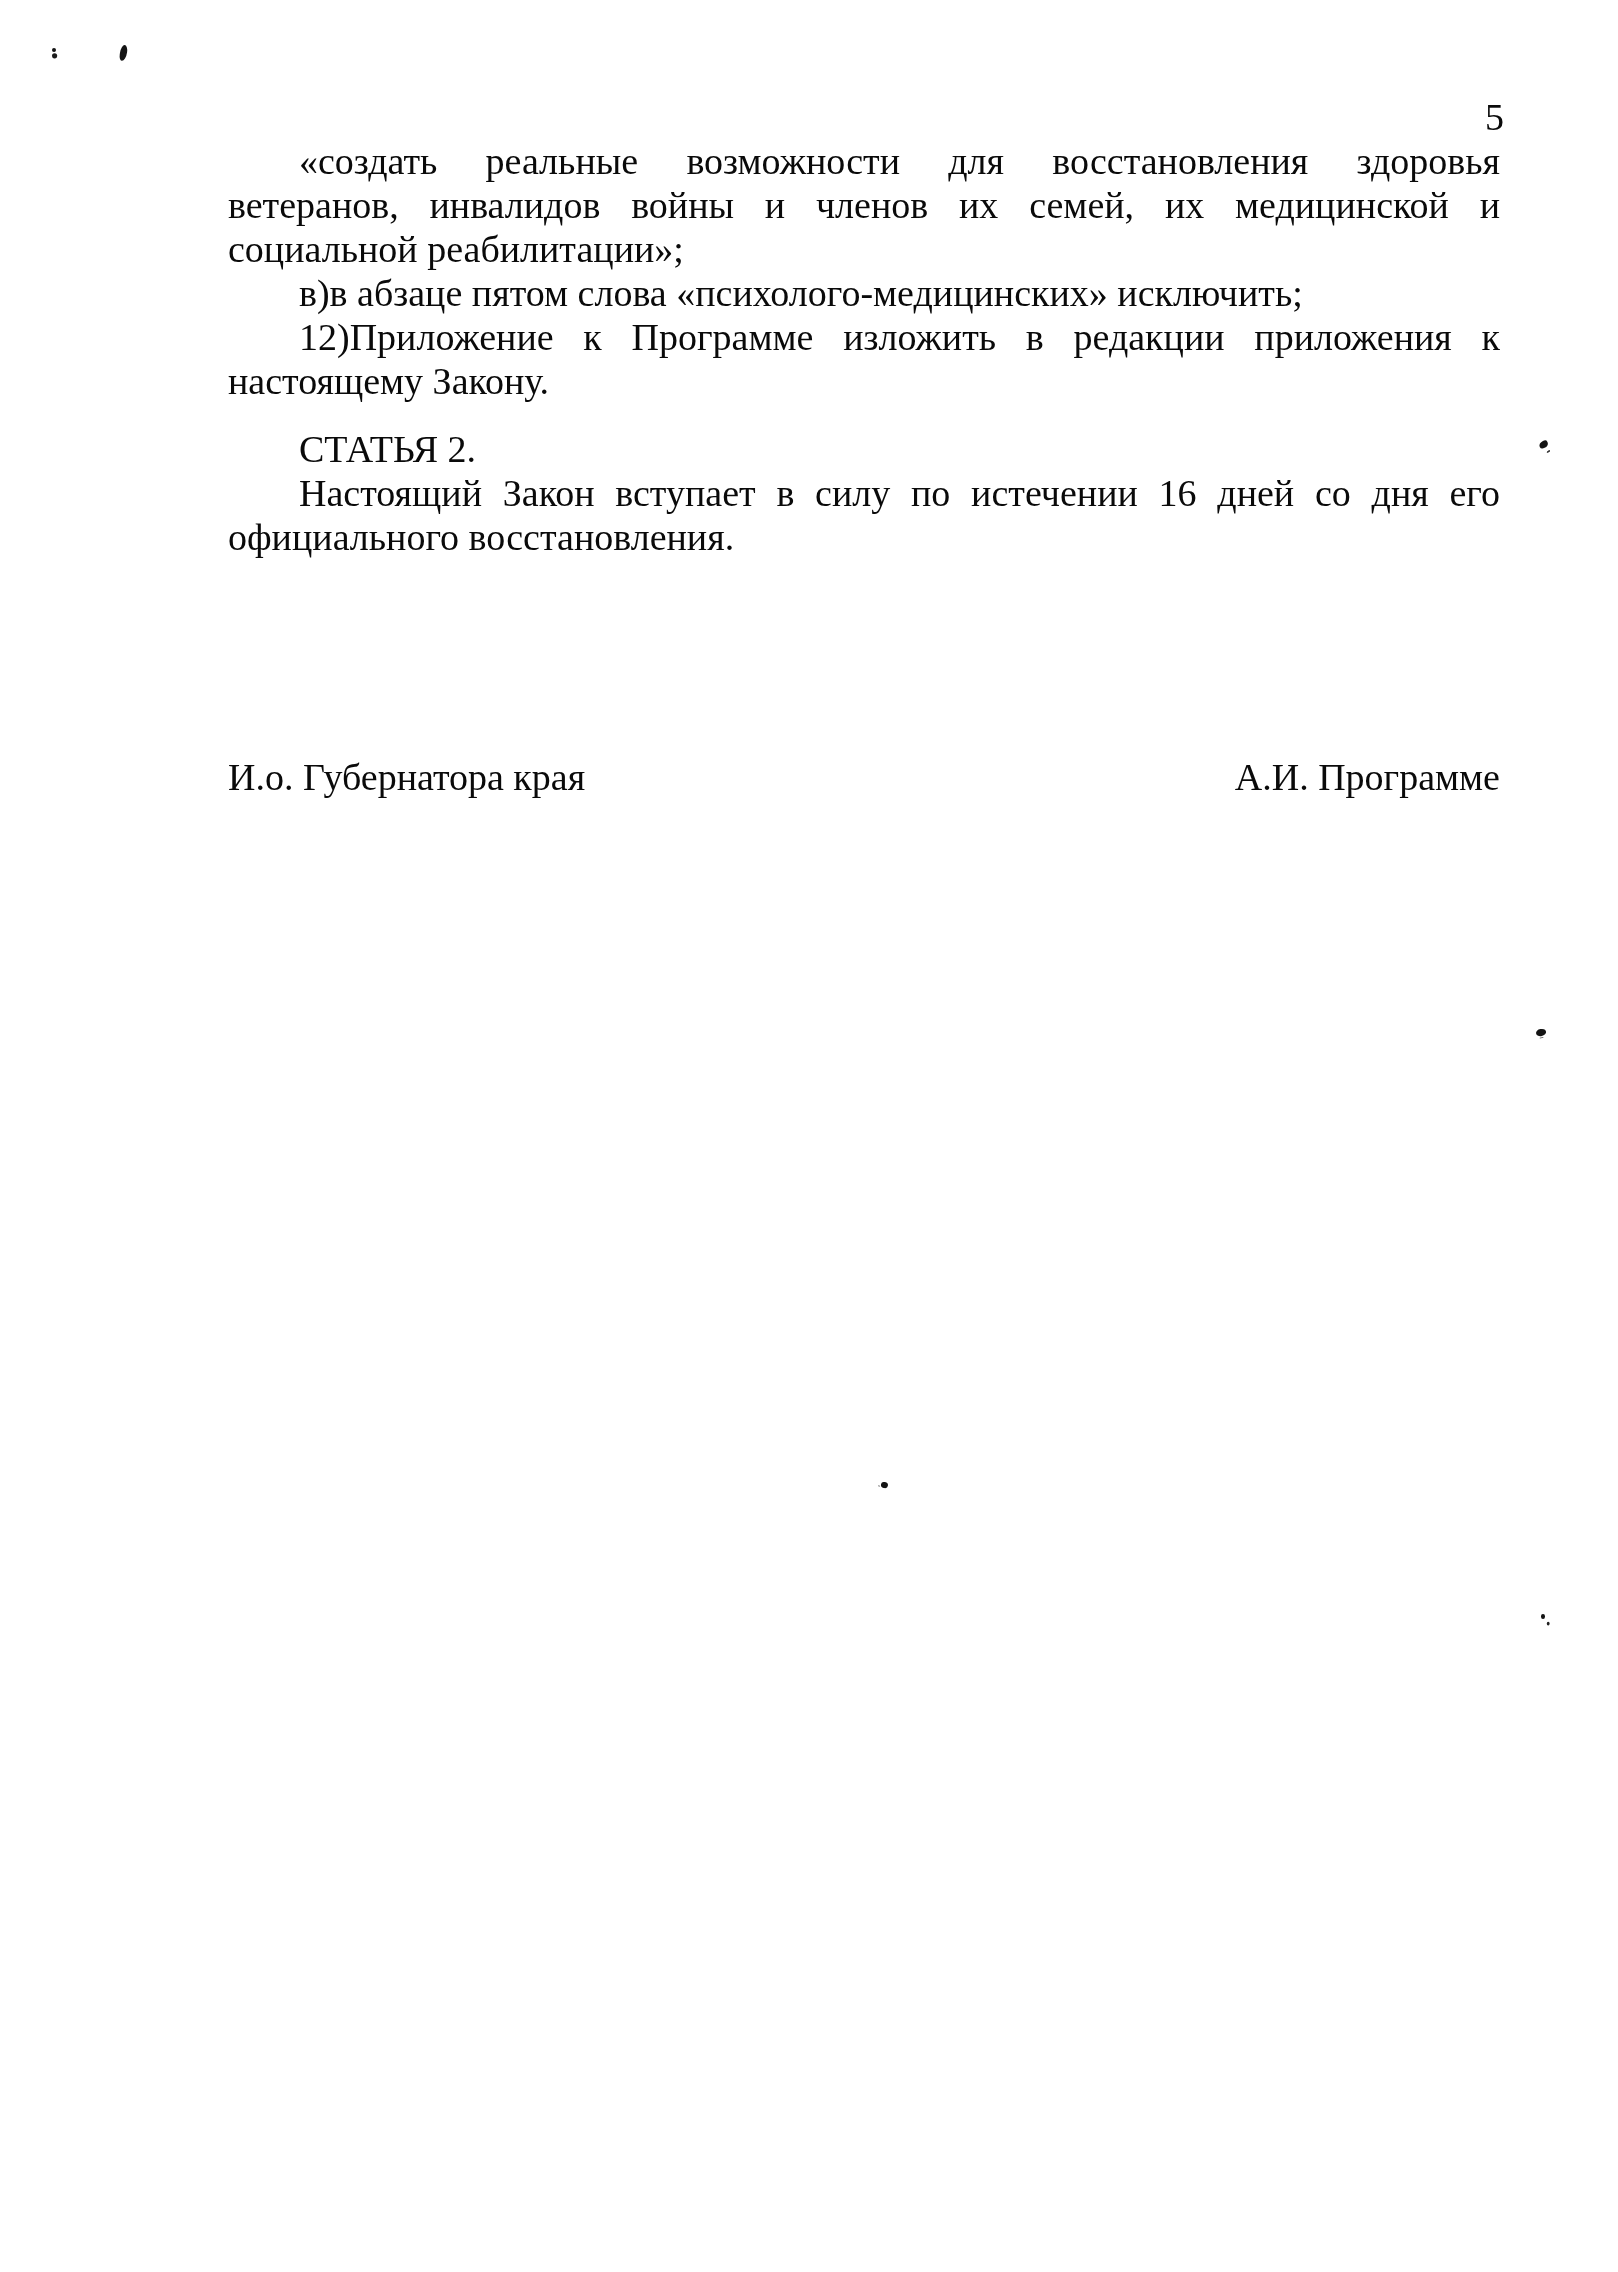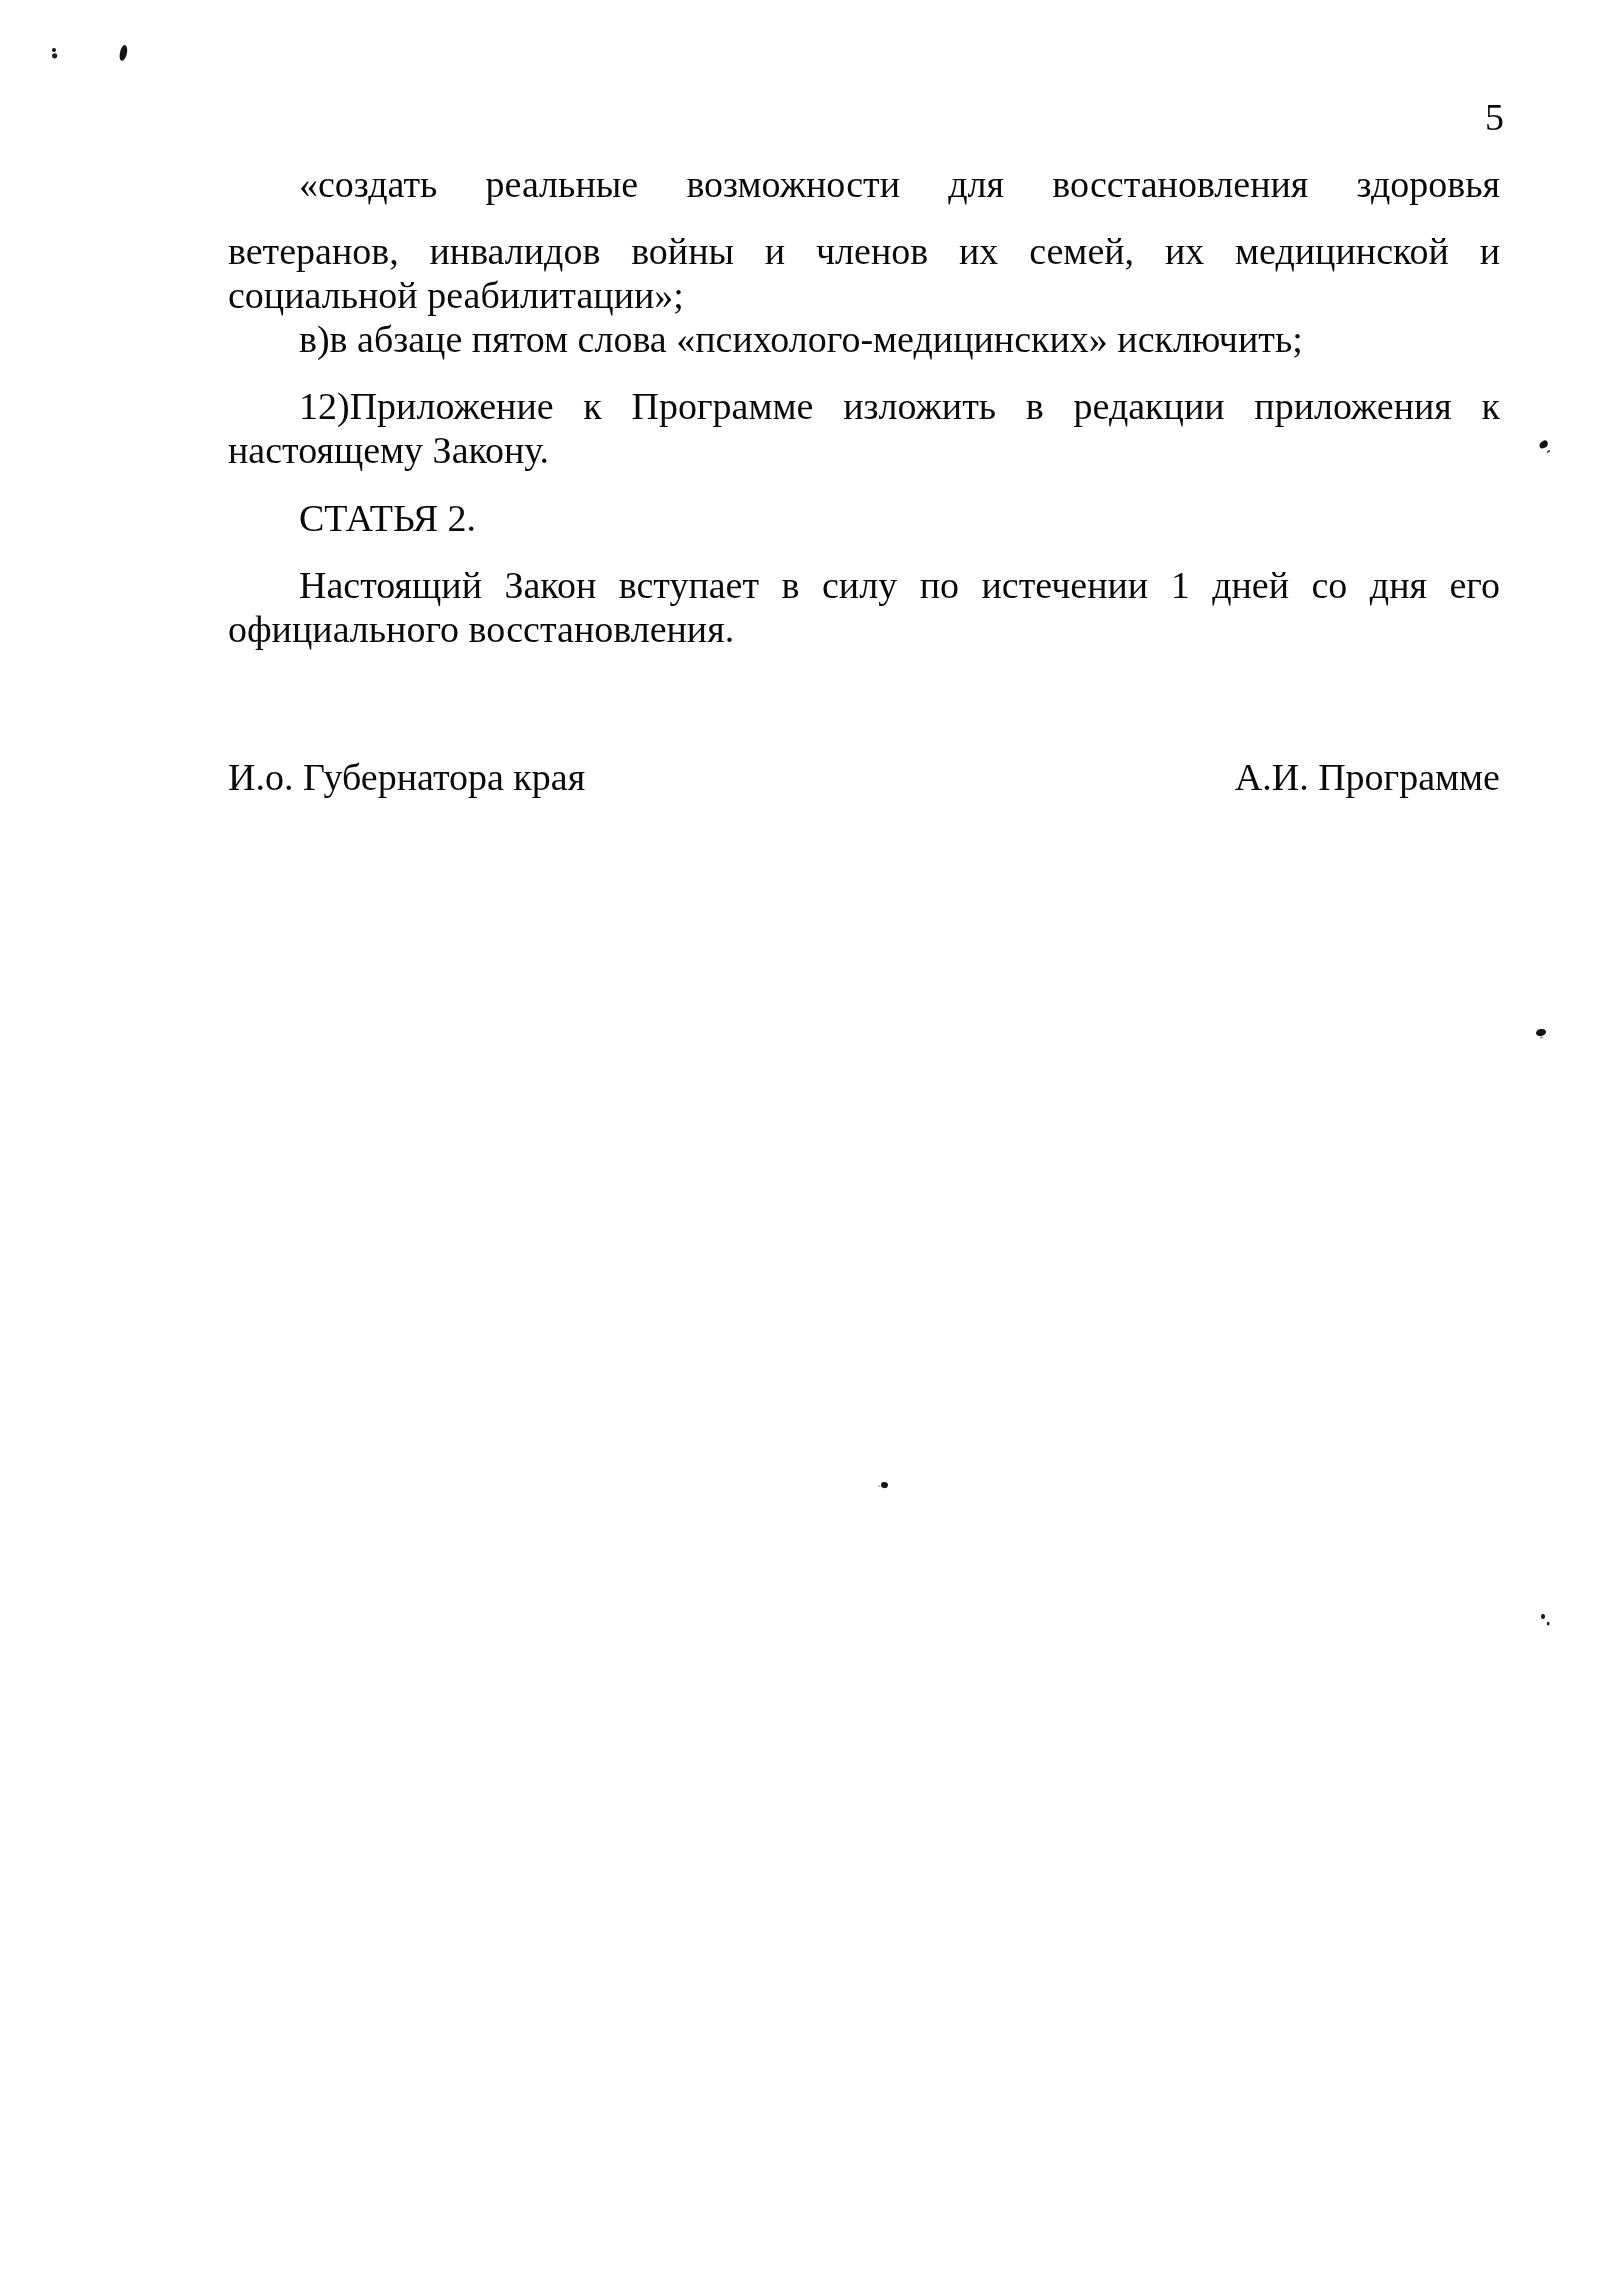--- a/index.html
+++ b/index.html
@@ -29,21 +29,20 @@
     top: 139px;
     width: 1272px;
     font-size: 38px;
     line-height: 44px;
   }
   .line { text-align: left; }
   .indent { text-indent: 71px; }
   .full {
     text-align: justify;
     text-align-last: justify;
-    margin-top: 23px;
   }
   .gap-before { margin-top: 24px; }
   .signature {
     position: absolute;
     left: 228px;
     top: 755px;
     width: 1272px;
     display: flex;
     justify-content: space-between;
     font-size: 38px;
@@ -103,21 +102,21 @@
   <div class="pageno">5</div>
 
   <div class="body-text">
     <div class="line indent full">«создать реальные возможности для восстановления здоровья</div>
     <div class="line full">ветеранов, инвалидов войны и членов их семей, их медицинской и</div>
     <div class="line">социальной реабилитации»;</div>
     <div class="line indent">в)в абзаце пятом слова «психолого-медицинских» исключить;</div>
     <div class="line indent full">12)Приложение к Программе изложить в редакции приложения к</div>
     <div class="line">настоящему Закону.</div>
     <div class="line indent gap-before">СТАТЬЯ 2.</div>
-    <div class="line indent full">Настоящий Закон вступает в силу по истечении 1 дней со дня его</div>
+    <div class="line indent full">Настоящий Закон вступает в силу по истечении 16 дней со дня его</div>
     <div class="line">официального восстановления.</div>
   </div>
 
   <div class="signature">
     <span>И.о. Губернатора края</span>
     <span>А.И. Программе</span>
   </div>
 
   <div class="speck speck-1"></div>
   <div class="speck speck-2"></div>

